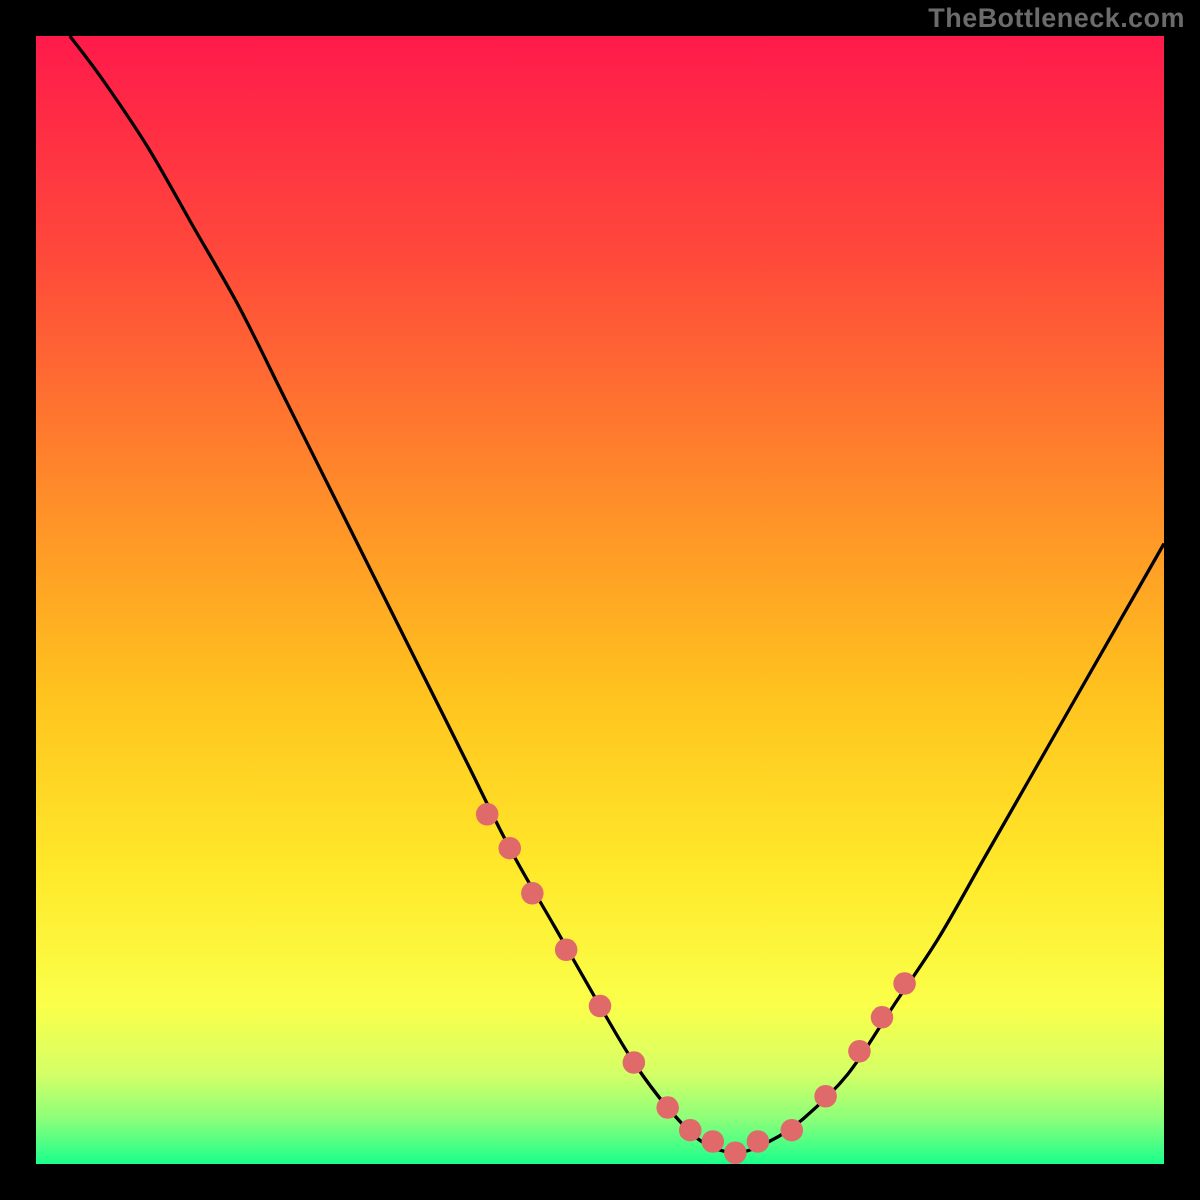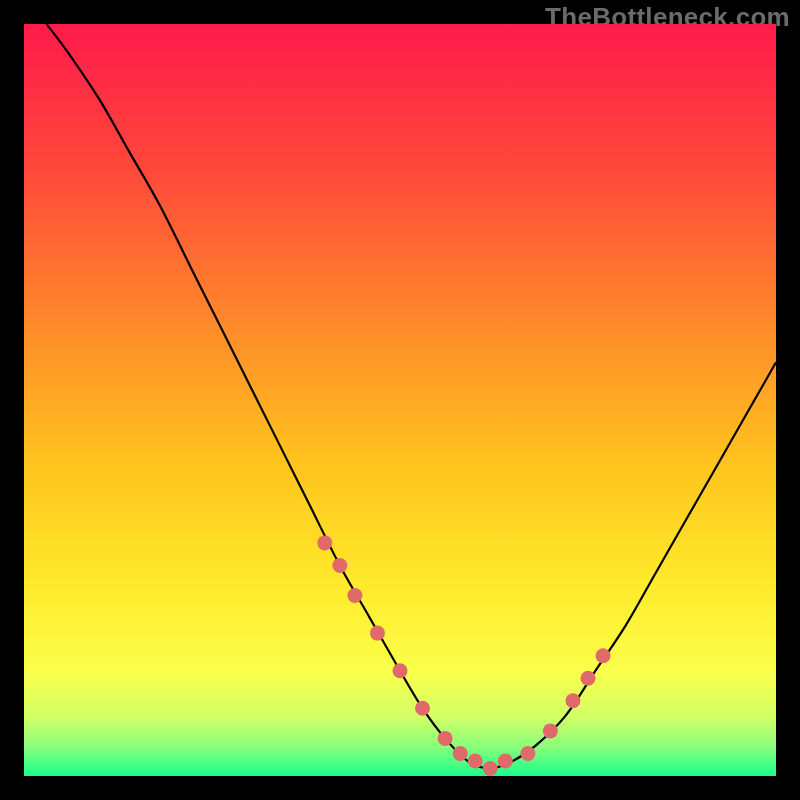--- a/index.html
+++ b/index.html
@@ -16,21 +16,21 @@
     top: 0;
     width: 800px;
     height: 800px;
     background: #000;
   }
   .watermark {
     position: absolute;
     top: 2px;
     right: 10px;
     font-family: Arial, Helvetica, sans-serif;
-    font-size: 26px;
+    font-size: 18px;
     font-weight: bold;
     color: #6b6b6b;
     letter-spacing: 0.3px;
   }
   .plot {
     position: absolute;
     left: 24px;
     top: 24px;
     width: 752px;
     height: 752px;

